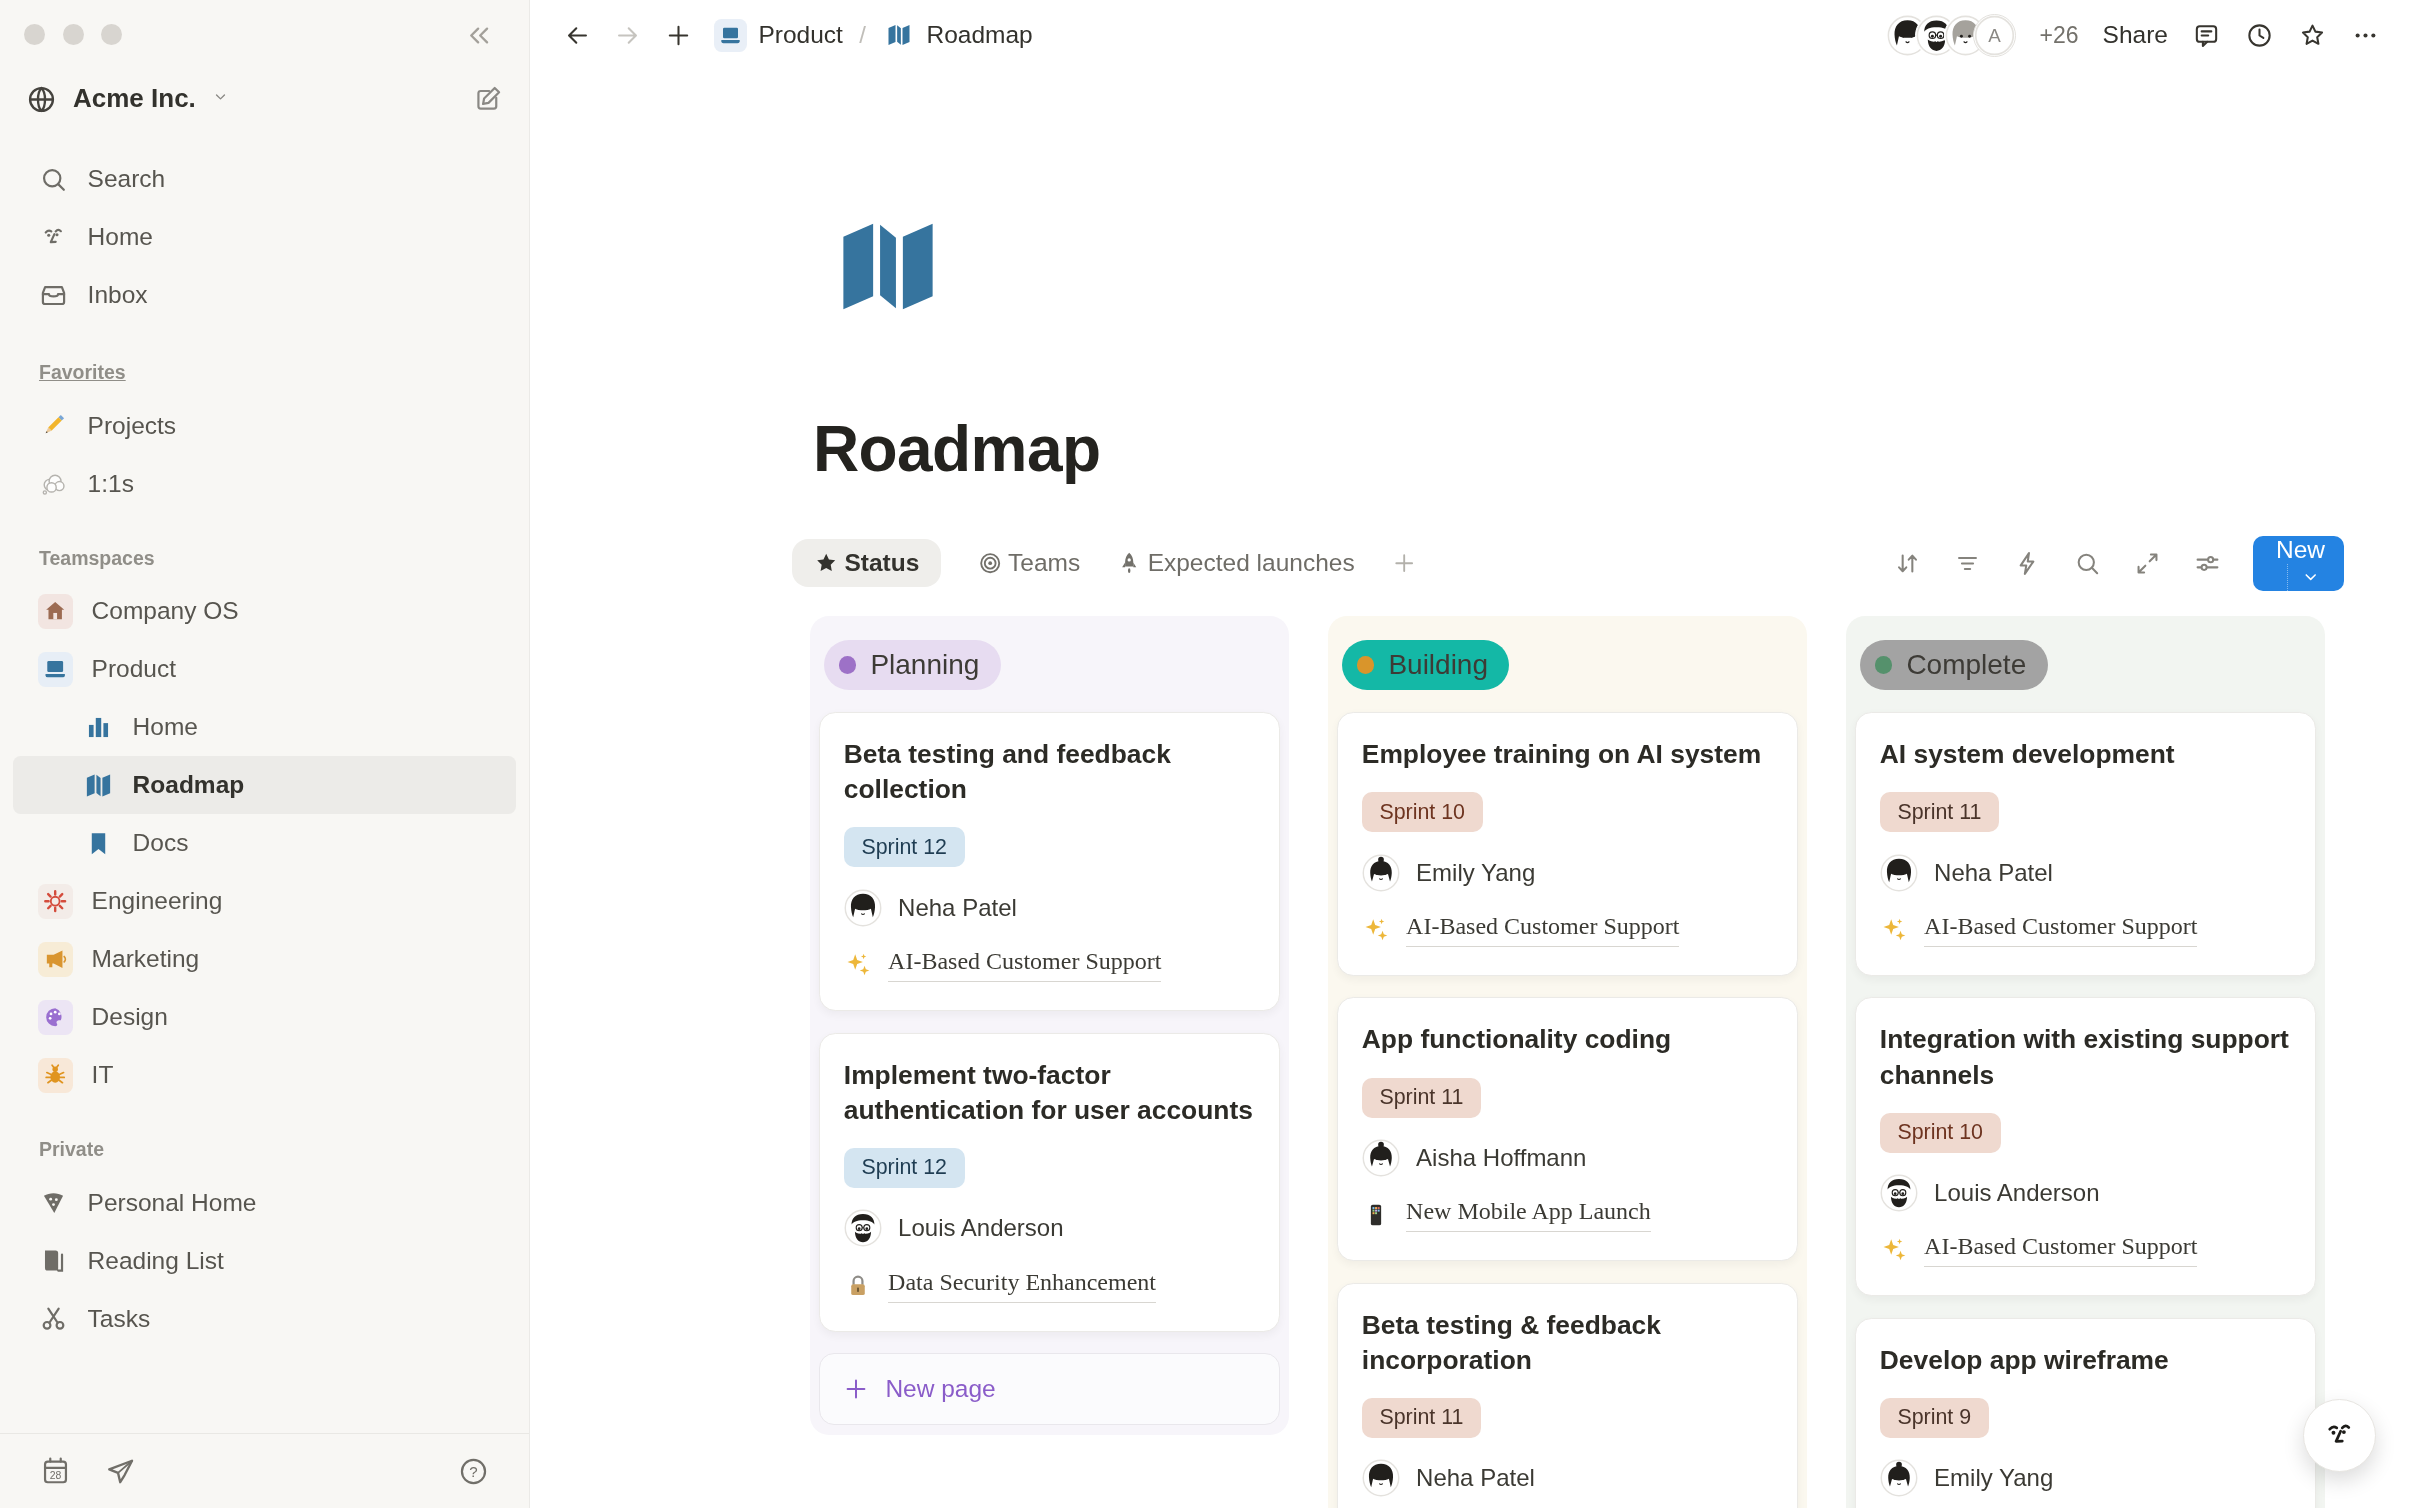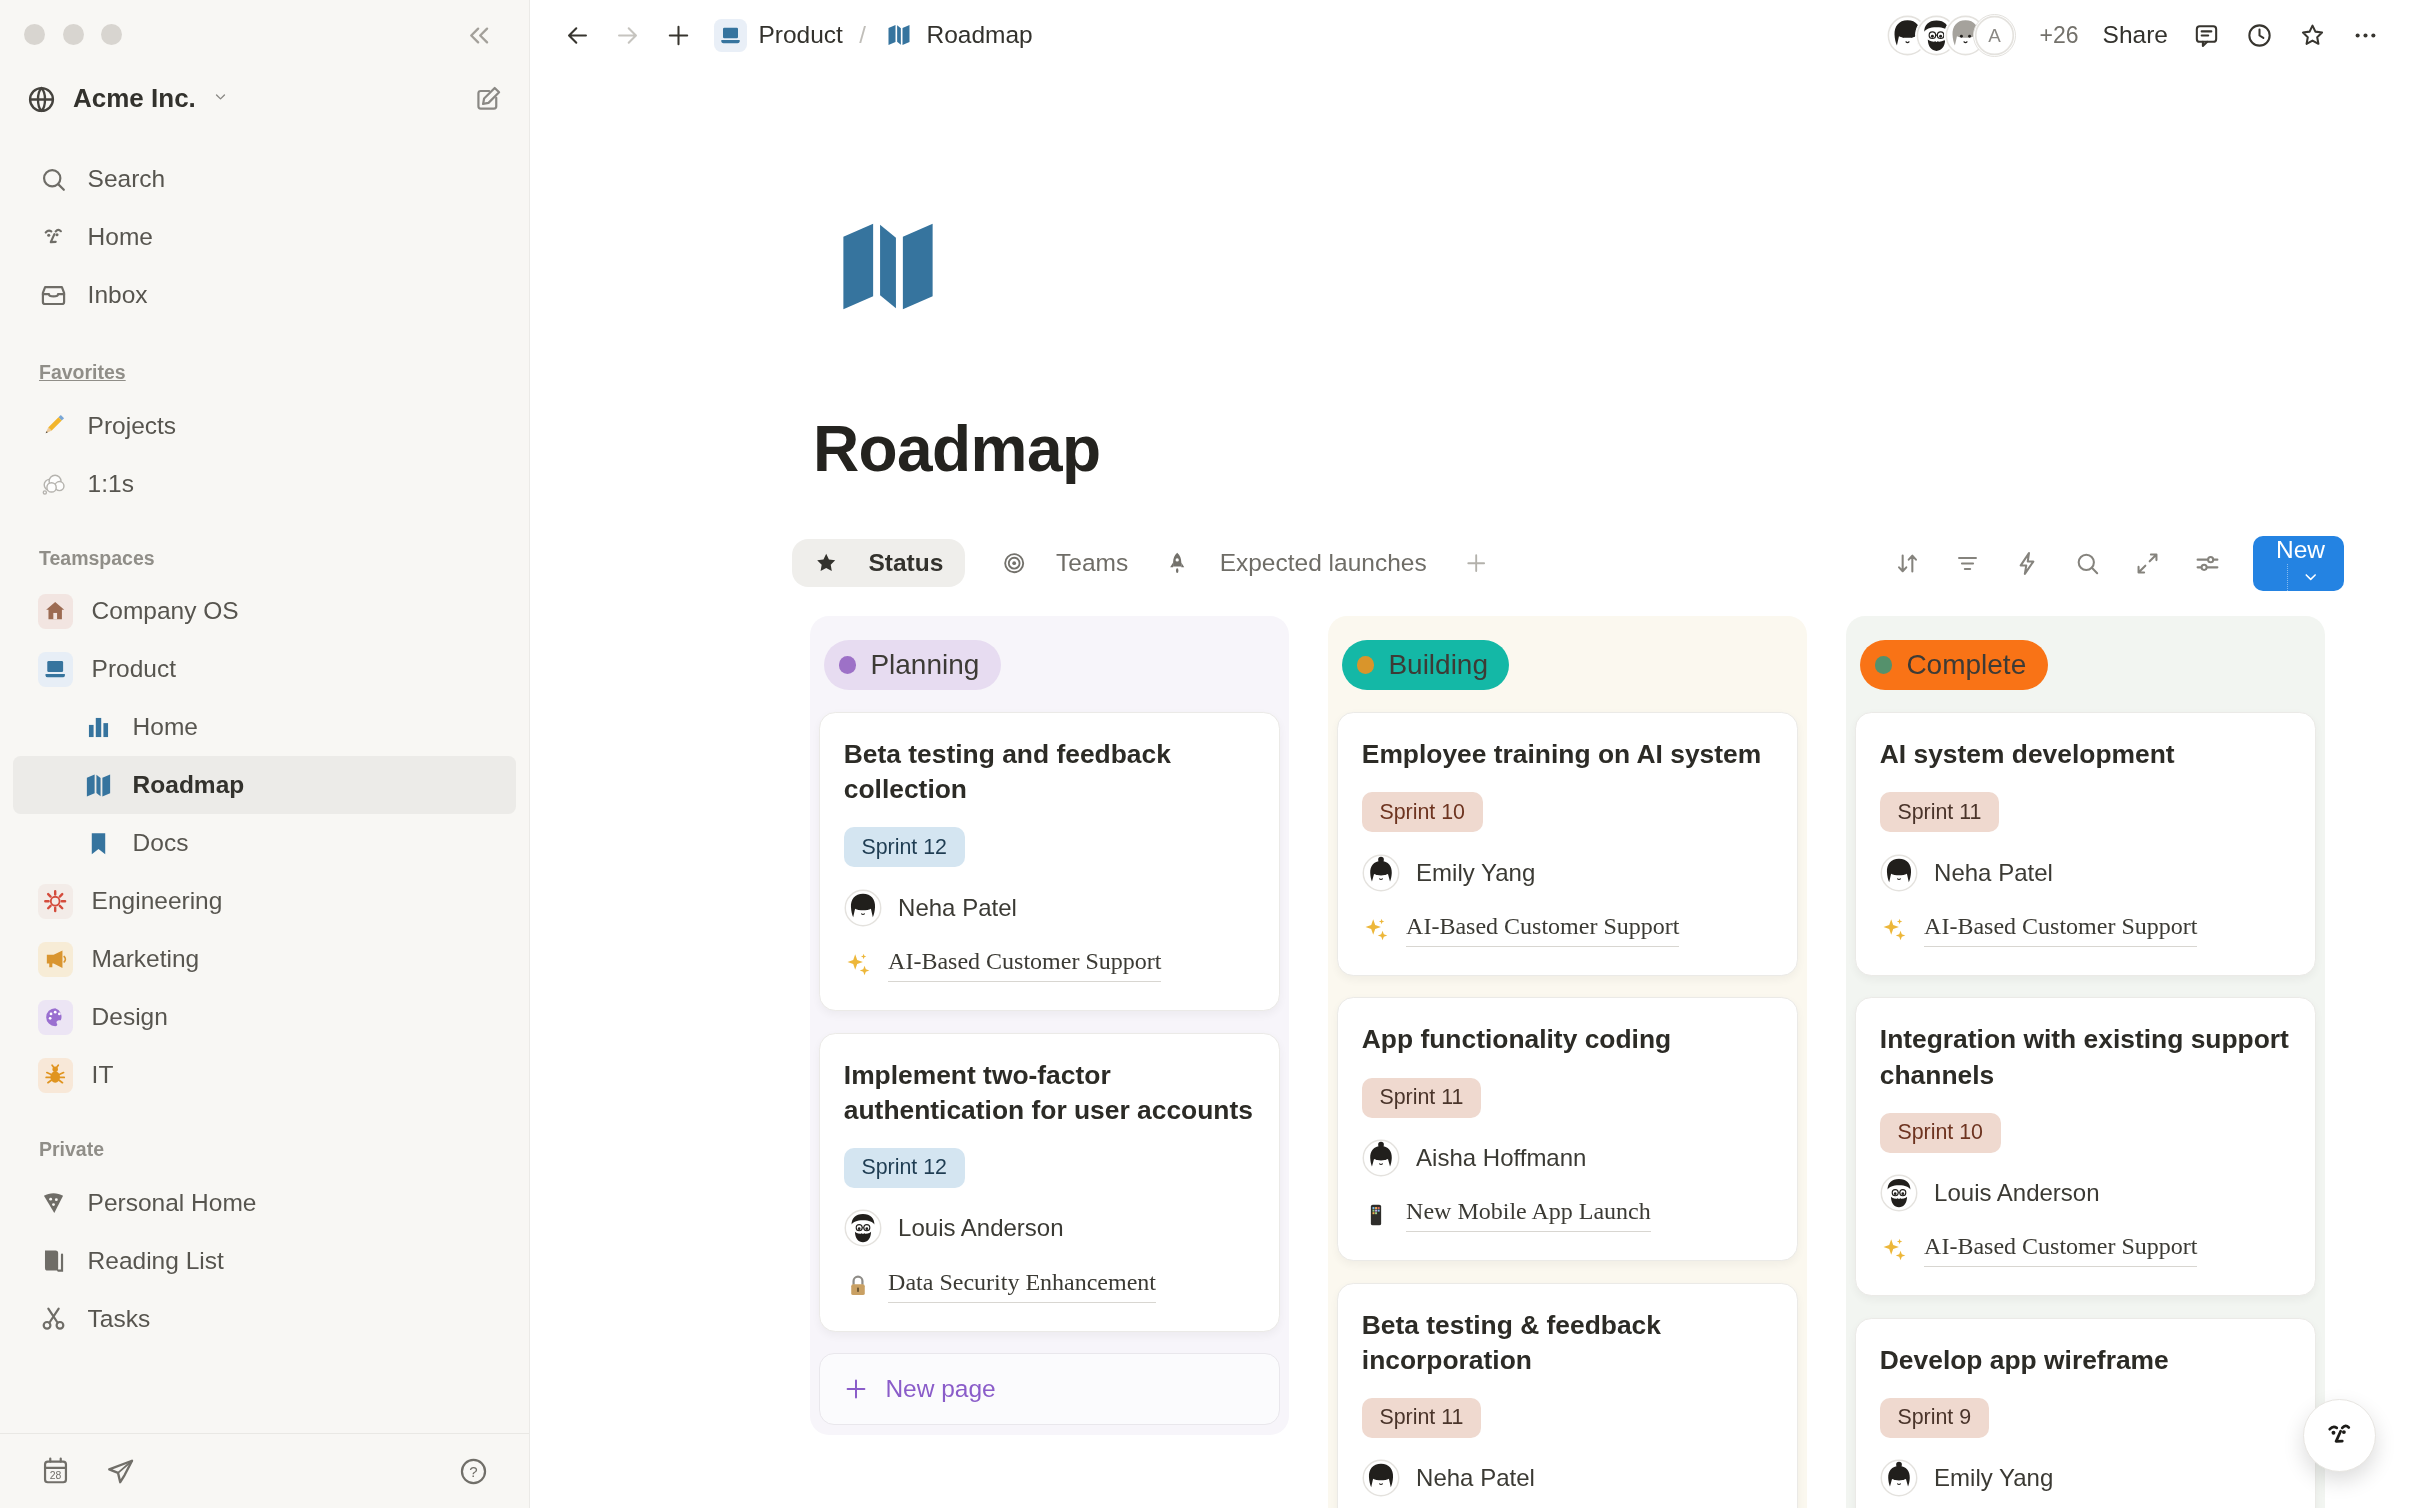--- a/index.html
+++ b/index.html
@@ -45,21 +45,21 @@
   .av:first-child { margin-left:0; }
   .av svg { width:100%; height:100%; }
   .av-letter { display:flex; align-items:center; justify-content:center; font-size:21.4px; color:#8a8884; border:1.3px solid #e3e1dd; border-radius:50%; }
   .plus-n { font-size:23px; color:#73716b; }
   .share { font-size:24.5px; color:#33322d; }
 
   
   .page-icon { position:absolute; left:290px; top:207px; width:136px; height:119px; color:#36749e; }
   .page-title { position:absolute; left:283px; top:412px; font-size:64px; font-weight:700; letter-spacing:-0.6px; color:#24231f; }
   .view-bar { position:absolute; left:283px; right:69px; top:533px; height:60px; display:flex; align-items:center; }
-  .tab { display:flex; align-items:center; gap:29px; font-size:24.5px; color:#6f6d67; font-weight:500; margin-right:36px; }
+  .tab { display:flex; align-items:center; gap:5px; font-size:24.5px; color:#6f6d67; font-weight:500; margin-right:36px; }
   .tab .vico { width:26.4px; height:26.4px; color:#73716b; }
   .tab.active { background:#efeeeb; border-radius:16.3px; padding:10px 21.4px; color:#33322d; font-weight:600; margin-left:-21.4px; }
   .tab.active .vico { color:#33322d; }
   .tab-add { width:26.4px; height:26.4px; color:#b3b1ab; }
   .vb-right { margin-left:auto; display:flex; align-items:center; gap:31px; }
   .vb-right .vico { width:29px; height:29px; color:#85837d; }
   .new-btn { display:flex; align-items:center; background:#2483e2; border-radius:10px; height:55px; padding:0 0 0 22.6px; color:#fff;flex-direction:column; }
   .new-label { font-size:24.5px; font-weight:500; padding-right:19px; }
   .new-chev { width:45px; height:53px; display:flex; align-items:center; justify-content:center; border-left:1.3px dotted rgba(255,255,255,.45); }
   .new-chev svg { width:21.4px; height:21.4px; }
@@ -647,21 +647,21 @@
             </div></div><div class="card"><div class="ctitle">Beta testing &amp; feedback incorporation</div><span class="sprint" style="background: rgb(239, 217, 207); color: rgb(74, 52, 42);">Sprint 11</span><div class="crow">
               <span class="cav"><svg viewBox="0 0 24 24">
                   <circle cx="12" cy="12" r="11.2" fill="#fff" stroke="#e4e2de" stroke-width="0.9"></circle>
                   <path d="M12,3 c-5.2,0 -7.8,3.7 -7.6,8.4 .1,2.7 .7,4.9 1.4,6.4 l1.2,-5.4 c2.7,1.3 7.3,1.3 10,0 l1.2,5.4 c.7,-1.5 1.3,-3.7 1.4,-6.4 .2,-4.7 -2.4,-8.4 -7.6,-8.4 z" fill="#211f1c"></path>
                   <circle cx="9.6" cy="12.4" r=".85" fill="#211f1c"></circle>
                   <circle cx="14.4" cy="12.4" r=".85" fill="#211f1c"></circle>
                   <path d="M11.1,15.7 q.9,.8 1.8,0" stroke="#211f1c" stroke-width=".7" fill="none" stroke-linecap="round"></path>
                 </svg></span>
               <span>Neha Patel</span>
             </div></div></div>
-        <div class="col" style="background: rgb(242, 245, 241);"><div class="col-pill" style="background: #f97316;">
+        <div class="col" style="background: rgb(242, 245, 241);"><div class="col-pill" style="background: #a3a3a3;">
             <span class="col-dot" style="background: rgb(85, 145, 108);"></span>
             <span>Complete</span>
           </div><div class="card"><div class="ctitle">AI system development</div><span class="sprint" style="background: rgb(239, 217, 207); color: rgb(74, 52, 42);">Sprint 11</span><div class="crow">
               <span class="cav"><svg viewBox="0 0 24 24">
                   <circle cx="12" cy="12" r="11.2" fill="#fff" stroke="#e4e2de" stroke-width="0.9"></circle>
                   <path d="M12,3 c-5.2,0 -7.8,3.7 -7.6,8.4 .1,2.7 .7,4.9 1.4,6.4 l1.2,-5.4 c2.7,1.3 7.3,1.3 10,0 l1.2,5.4 c.7,-1.5 1.3,-3.7 1.4,-6.4 .2,-4.7 -2.4,-8.4 -7.6,-8.4 z" fill="#211f1c"></path>
                   <circle cx="9.6" cy="12.4" r=".85" fill="#211f1c"></circle>
                   <circle cx="14.4" cy="12.4" r=".85" fill="#211f1c"></circle>
                   <path d="M11.1,15.7 q.9,.8 1.8,0" stroke="#211f1c" stroke-width=".7" fill="none" stroke-linecap="round"></path>
                 </svg></span>

